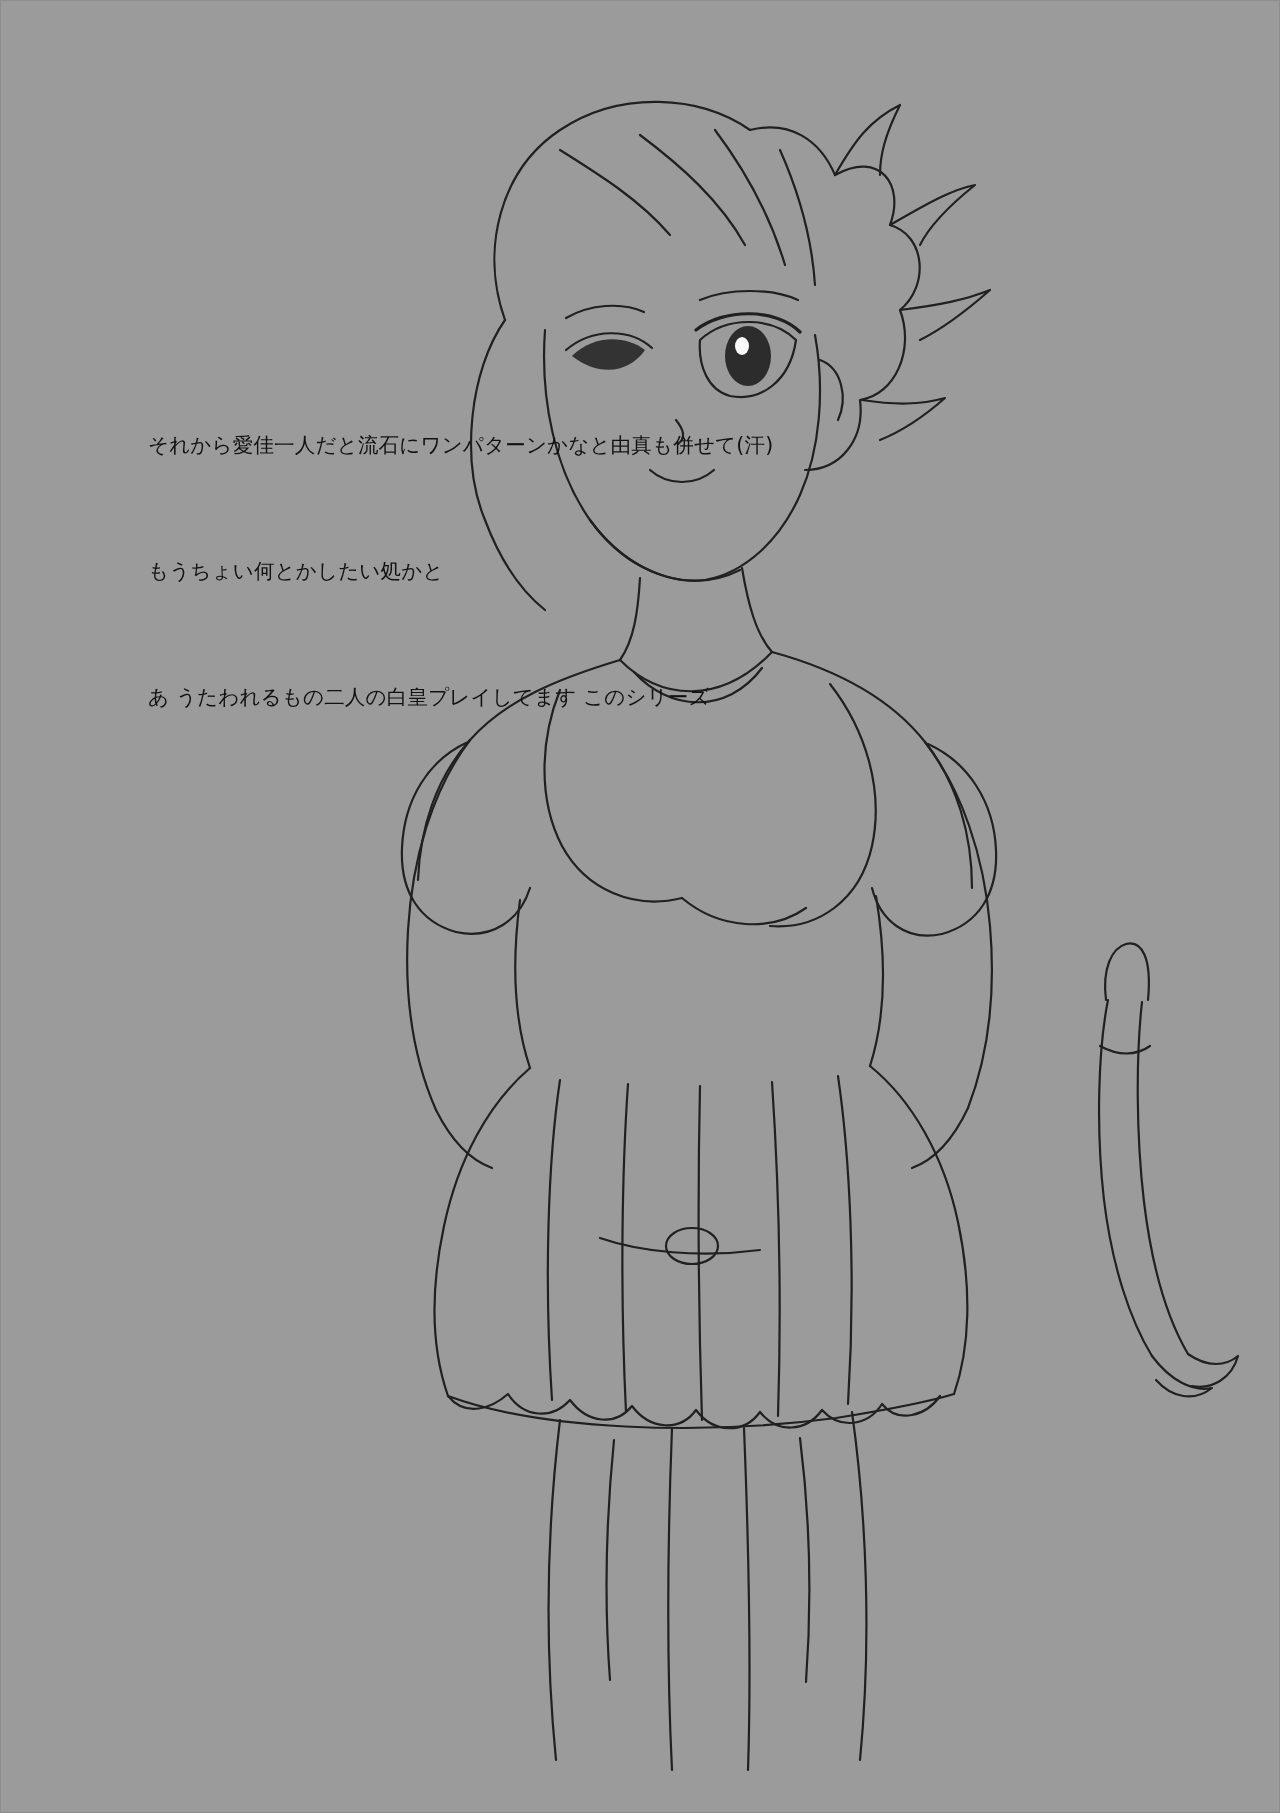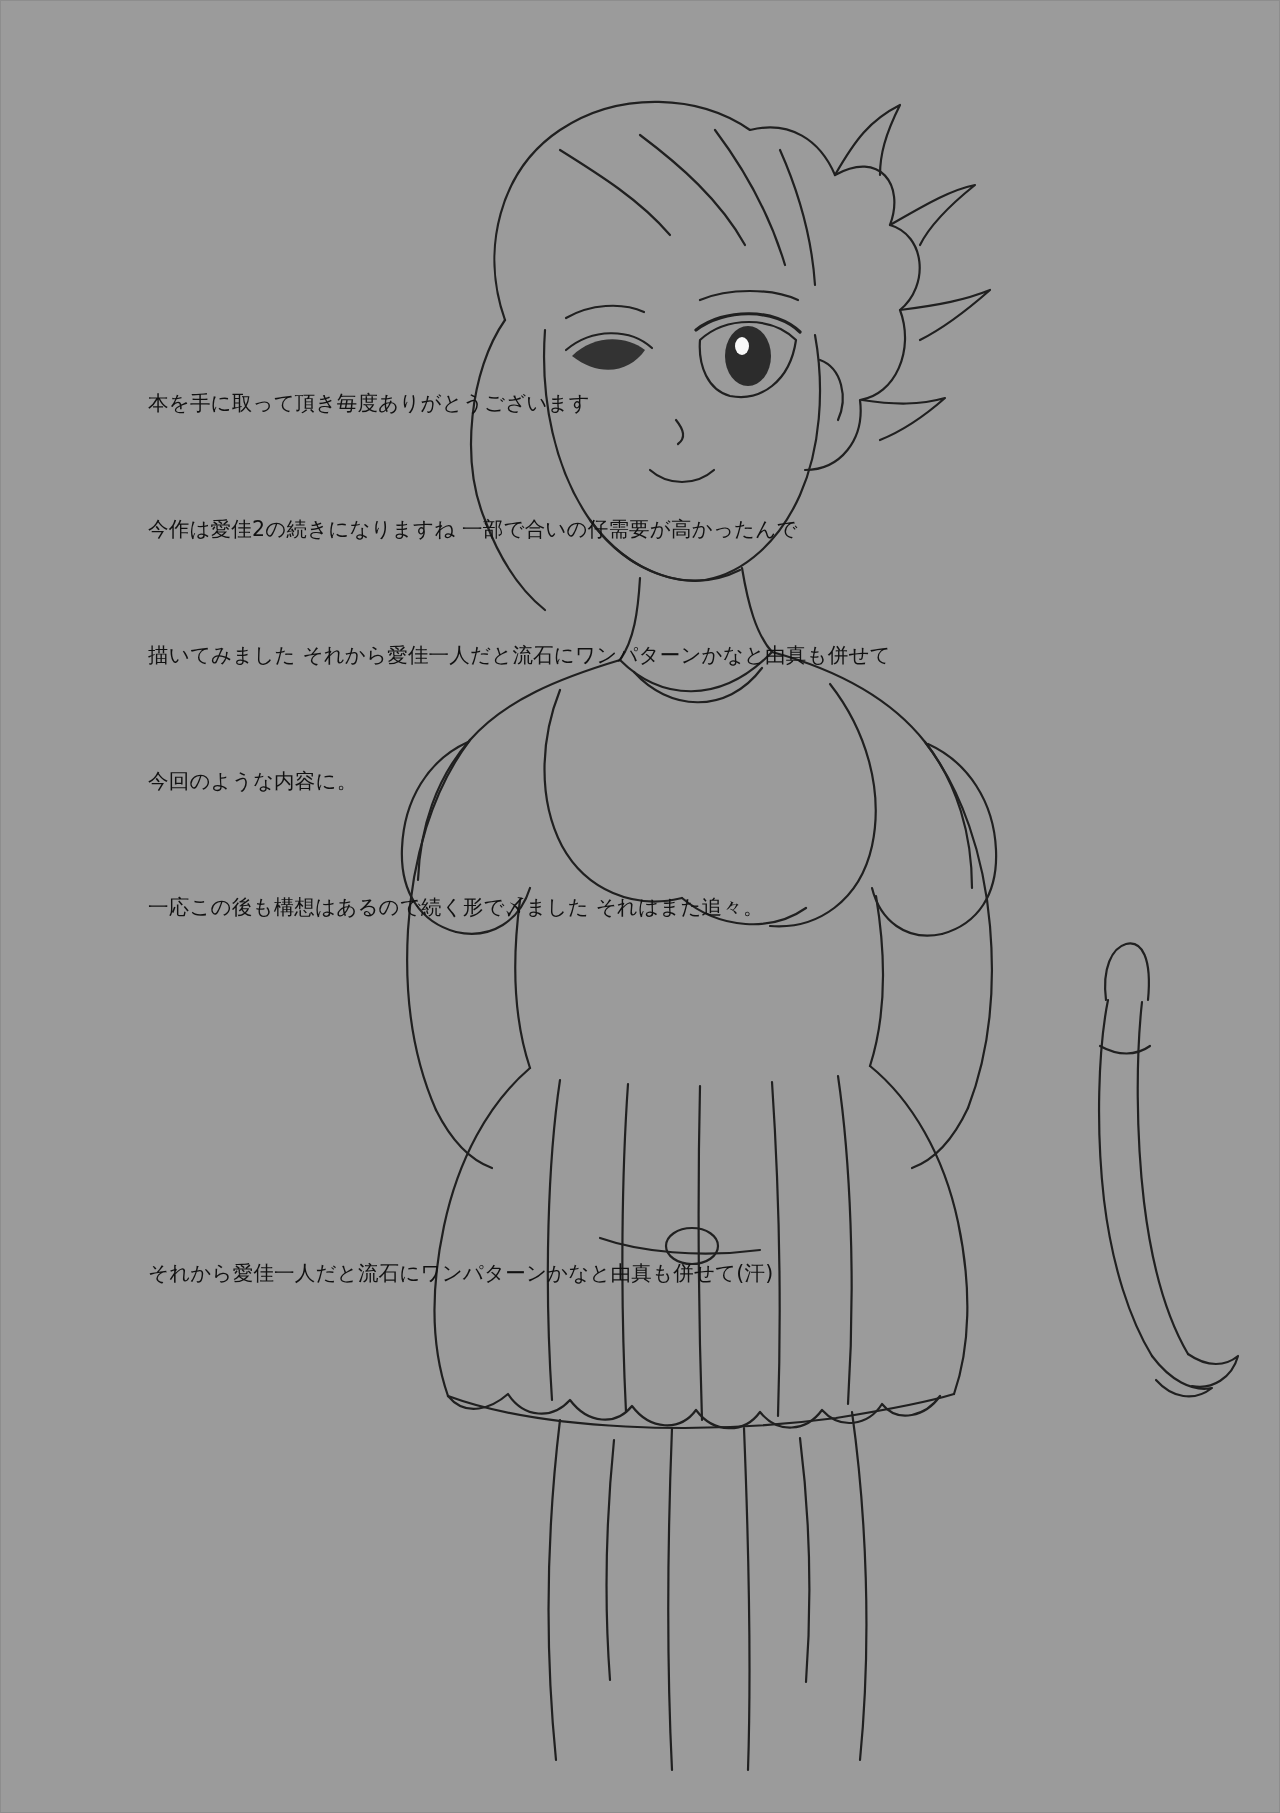--- a/index.html
+++ b/index.html
@@ -166,30 +166,25 @@
         <path d="M1106 1000 C1102 968 1112 948 1126 944 C1142 940 1152 958 1148 1000"></path>
         <path d="M1100 1046 C1118 1056 1136 1056 1150 1046"></path>
         <path d="M1152 1356 C1170 1380 1192 1392 1212 1388 C1194 1402 1172 1398 1156 1380"></path>
         <path d="M1188 1354 C1208 1368 1226 1366 1238 1356 C1232 1378 1212 1390 1192 1386"></path>
       </g>
     </svg>
   </div>
 
   <div id="afterword">
 
-    <div class="para">
-      <span class="line">本を手に取って頂き毎度ありがとうございます</span>
-      <span class="line">今作は愛佳2の続きになりますね 一部で合いの仔需要が高かったんで</span>
-      <span class="line">描いてみました それから愛佳一人だと流石にワンパターンかなと由真も併せて</span>
-      <span class="line">今回のような内容に。</span>
-      <span class="line">一応この後も構想はあるので続く形で〆ました それはまた追々。</span>
-    </div>
 
     <div class="para">
       <span class="line">それから愛佳一人だと流石にワンパターンかなと由真も併せて(汗)</span>
+      <span class="line">もうちょい何とかしたい処かと</span>
+      <span class="line">あ うたわれるもの二人の白皇プレイしてます このシリーズ</span>
       
       
       
       
       
       
     </div>
 
     
 

